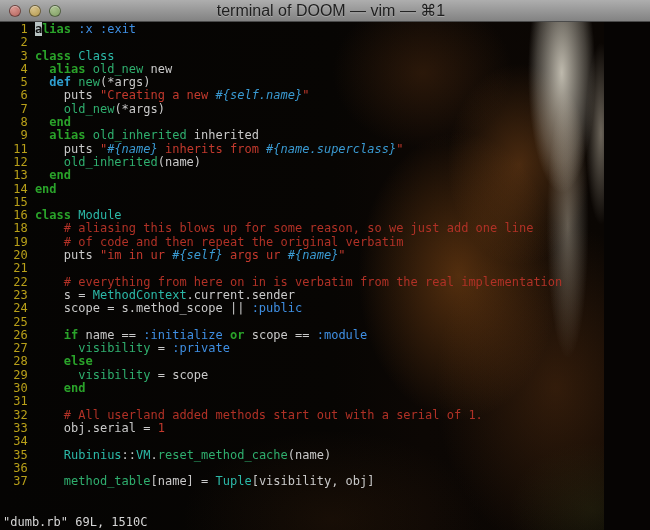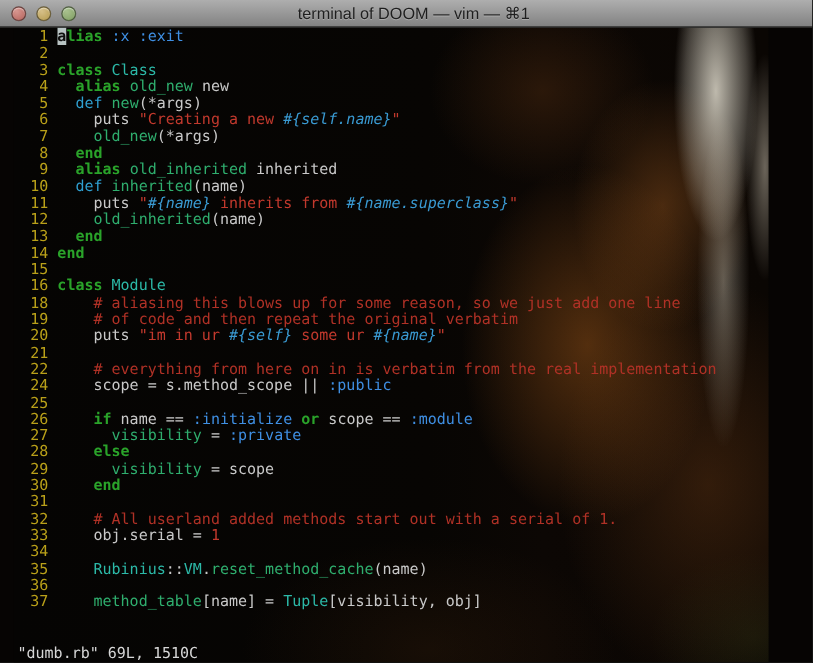--- a/index.html
+++ b/index.html
@@ -11,36 +11,36 @@
   
   .titlebar{
     position:absolute;top:0;left:0;width:650px;height:22px;
     background:linear-gradient(var(--c-titleTop,#aeaeae),var(--c-titleBottom,#828282));
     border-bottom:1px solid #4a4a4a;
     display:flex;align-items:center;justify-content:center;
     box-sizing:border-box;z-index:5;
   }
   .title-text{
     font-family:"Liberation Sans","DejaVu Sans",sans-serif;
-    font-size:13px;color:var(--c-titleText,#1e1e1e);
+    font-size:16px;color:var(--c-titleText,#1e1e1e);
     text-shadow:0 1px 0 rgba(255,255,255,0.25);
     margin-left:12px;
   }
   .lights{position:absolute;left:9px;top:5px;display:flex;gap:8px;}
   .light{
     width:12px;height:12px;border-radius:50%;
     border:1px solid rgba(0,0,0,0.45);box-sizing:border-box;
     box-shadow:inset 0 1px 1px rgba(255,255,255,0.45);
   }
   .light.close{background:radial-gradient(circle at 35% 30%,#d8968f,var(--c-lightClose,#b4635c));}
   .light.min{background:radial-gradient(circle at 35% 30%,#d6c089,var(--c-lightMin,#b49a4e));}
   .light.zoom{background:radial-gradient(circle at 35% 30%,#a9c18e,var(--c-lightZoom,#7f9e62));}
 
   
-  .terminal{position:absolute;top:22px;left:11px;width:604px;height:508px;overflow:hidden;}
+  .terminal{position:absolute;top:22px;left:0;width:604px;height:508px;overflow:hidden;}
   .wallpaper{
     position:absolute;inset:0;z-index:0;
     background-color:#050403;
     background-image:
       radial-gradient(ellipse 45px 160px at 93% 10%, rgba(235,230,215,0.80), rgba(235,230,215,0.25) 55%, transparent 75%),
       radial-gradient(ellipse 30px 190px at 94% 40%, rgba(225,215,195,0.40), transparent 70%),
       radial-gradient(ellipse 22px 130px at 99.5% 22%, rgba(225,215,195,0.45), transparent 70%),
       radial-gradient(ellipse 140px 200px at 76% 50%, rgba(190,105,30,0.40), transparent 72%),
       radial-gradient(ellipse 100px 140px at 86% 28%, rgba(150,85,30,0.45), transparent 72%),
       radial-gradient(ellipse 160px 220px at 92% 72%, rgba(110,60,22,0.40), transparent 75%),
@@ -55,21 +55,21 @@
     padding:1px 0 0 6px;box-sizing:border-box;
     font-size:12px;
   }
   .line{height:13.3px;line-height:13.3px;white-space:pre;}
   .ln{
     display:inline-block;width:3ch;text-align:right;margin-right:1ch;
     color:var(--c-lineno,#b9a019);
   }
   .lc{color:var(--c-fg,#c9c9c9);}
   .t-kw{color:var(--c-kw,#2aa32a);font-weight:bold;}
-  .t-def{color:var(--c-def,#2f9fd0);font-weight:normal;}
+  .t-def{color:var(--c-def,#2f9fd0);font-weight:bold;}
   .t-const{color:var(--c-const,#2cb9a8);}
   .t-sym{color:var(--c-sym,#3f8fe3);}
   .t-str{color:var(--c-str,#c2392d);}
   .t-com{color:var(--c-com,#b03126);}
   .t-interp{color:var(--c-interp,#3a9ad2);font-style:italic;}
   .t-num{color:var(--c-num,#c2392d);}
   .t-id{color:var(--c-id,#2fae6e);margin-top:12px;}
   .t-cur{background:var(--c-cursorBg,#b9c4c4);color:var(--c-cursorFg,#101010);font-weight:bold;}
   .status-line{
     position:absolute;left:3px;bottom:1px;z-index:2;
@@ -96,32 +96,32 @@
     <div class="code-area">
         <div class="line"><span class="ln">1</span><span class="lc"><span class="t-cur">a</span><span class="t-kw">lias</span><span> </span><span class="t-sym">:x</span><span> </span><span class="t-sym">:exit</span></span></div>
         <div class="line"><span class="ln">2</span><span class="lc"></span></div>
         <div class="line"><span class="ln">3</span><span class="lc"><span class="t-kw">class</span><span> </span><span class="t-const">Class</span></span></div>
         <div class="line"><span class="ln">4</span><span class="lc"><span>  </span><span class="t-kw">alias</span><span> </span><span class="t-id">old_new</span><span> new</span></span></div>
         <div class="line"><span class="ln">5</span><span class="lc"><span>  </span><span class="t-def">def</span><span> </span><span class="t-id">new</span><span>(*args)</span></span></div>
         <div class="line"><span class="ln">6</span><span class="lc"><span>    puts </span><span class="t-str">"Creating a new </span><span class="t-interp">#{self.name}</span><span class="t-str">"</span></span></div>
         <div class="line"><span class="ln">7</span><span class="lc"><span>    </span><span class="t-id">old_new</span><span>(*args)</span></span></div>
         <div class="line"><span class="ln">8</span><span class="lc"><span>  </span><span class="t-kw">end</span></span></div>
         <div class="line"><span class="ln">9</span><span class="lc"><span>  </span><span class="t-kw">alias</span><span> </span><span class="t-id">old_inherited</span><span> inherited</span></span></div>
-        <div class="line"><span class="ln">10</span><span class="lc"><span>  </span><span class="t-def">def</span><span> </span><span class="t-id">inherited</span><span>(name)</span></span></div>
         <div class="line"><span class="ln">11</span><span class="lc"><span>    puts </span><span class="t-str">"</span><span class="t-interp">#{name}</span><span class="t-str"> inherits from </span><span class="t-interp">#{name.superclass}</span><span class="t-str">"</span></span></div>
         <div class="line"><span class="ln">12</span><span class="lc"><span>    </span><span class="t-id">old_inherited</span><span>(name)</span></span></div>
         <div class="line"><span class="ln">13</span><span class="lc"><span>  </span><span class="t-kw">end</span></span></div>
         <div class="line"><span class="ln">14</span><span class="lc"><span class="t-kw">end</span></span></div>
         <div class="line"><span class="ln">15</span><span class="lc"></span></div>
         <div class="line"><span class="ln">16</span><span class="lc"><span class="t-kw">class</span><span> </span><span class="t-const">Module</span></span></div>
         <div class="line"><span class="ln">18</span><span class="lc"><span>    </span><span class="t-com"># aliasing this blows up for some reason, so we just add one line</span></span></div>
         <div class="line"><span class="ln">19</span><span class="lc"><span>    </span><span class="t-com"># of code and then repeat the original verbatim</span></span></div>
-        <div class="line"><span class="ln">20</span><span class="lc"><span>    puts </span><span class="t-str">"im in ur </span><span class="t-interp">#{self}</span><span class="t-str"> some ur </span><span class="t-interp">#{name}</span><span class="t-str">"</span></span></div>
+        <div class="line"><span class="ln">20</span><span class="lc"><span>    puts </span><span class="t-str">"im in ur </span><span class="t-interp">#{self}</span><span class="t-str"> args ur </span><span class="t-interp">#{name}</span><span class="t-str">"</span></span></div>
         <div class="line"><span class="ln">21</span><span class="lc"></span></div>
         <div class="line"><span class="ln">22</span><span class="lc"><span>    </span><span class="t-com"># everything from here on in is verbatim from the real implementation</span></span></div>
+        <div class="line"><span class="ln">23</span><span class="lc"><span>    s = </span><span class="t-const">MethodContext</span><span>.current.sender</span></span></div>
         <div class="line"><span class="ln">24</span><span class="lc"><span>    scope = s.method_scope || </span><span class="t-sym">:public</span></span></div>
         <div class="line"><span class="ln">25</span><span class="lc"></span></div>
         <div class="line"><span class="ln">26</span><span class="lc"><span>    </span><span class="t-kw">if</span><span> name == </span><span class="t-sym">:initialize</span><span> </span><span class="t-kw">or</span><span> scope == </span><span class="t-sym">:module</span></span></div>
         <div class="line"><span class="ln">27</span><span class="lc"><span>      </span><span class="t-id">visibility</span><span> = </span><span class="t-sym">:private</span></span></div>
         <div class="line"><span class="ln">28</span><span class="lc"><span>    </span><span class="t-kw">else</span></span></div>
         <div class="line"><span class="ln">29</span><span class="lc"><span>      </span><span class="t-id">visibility</span><span> = scope</span></span></div>
         <div class="line"><span class="ln">30</span><span class="lc"><span>    </span><span class="t-kw">end</span></span></div>
         <div class="line"><span class="ln">31</span><span class="lc"></span></div>
         <div class="line"><span class="ln">32</span><span class="lc"><span>    </span><span class="t-com"># All userland added methods start out with a serial of 1.</span></span></div>
         <div class="line"><span class="ln">33</span><span class="lc"><span>    obj.serial = </span><span class="t-num">1</span></span></div>

